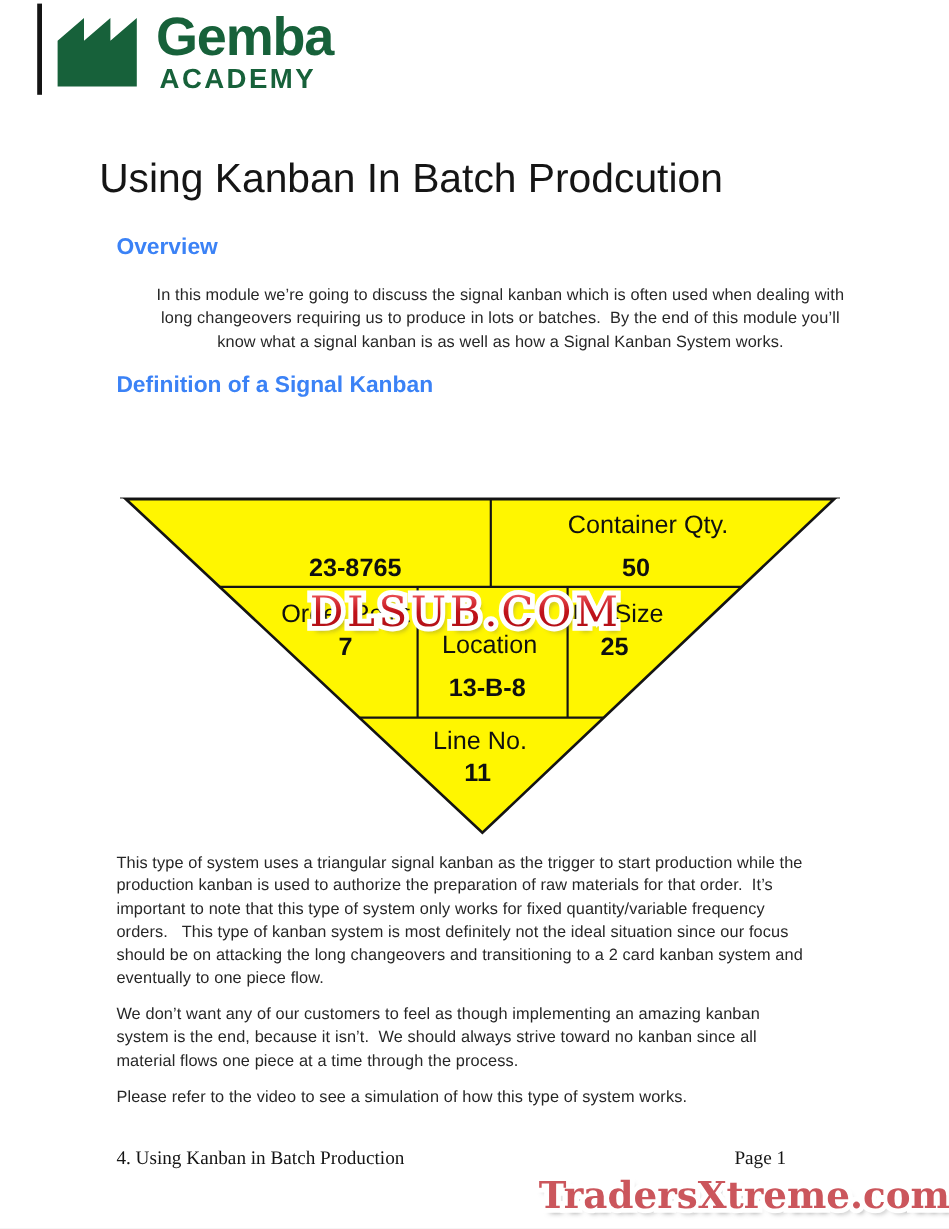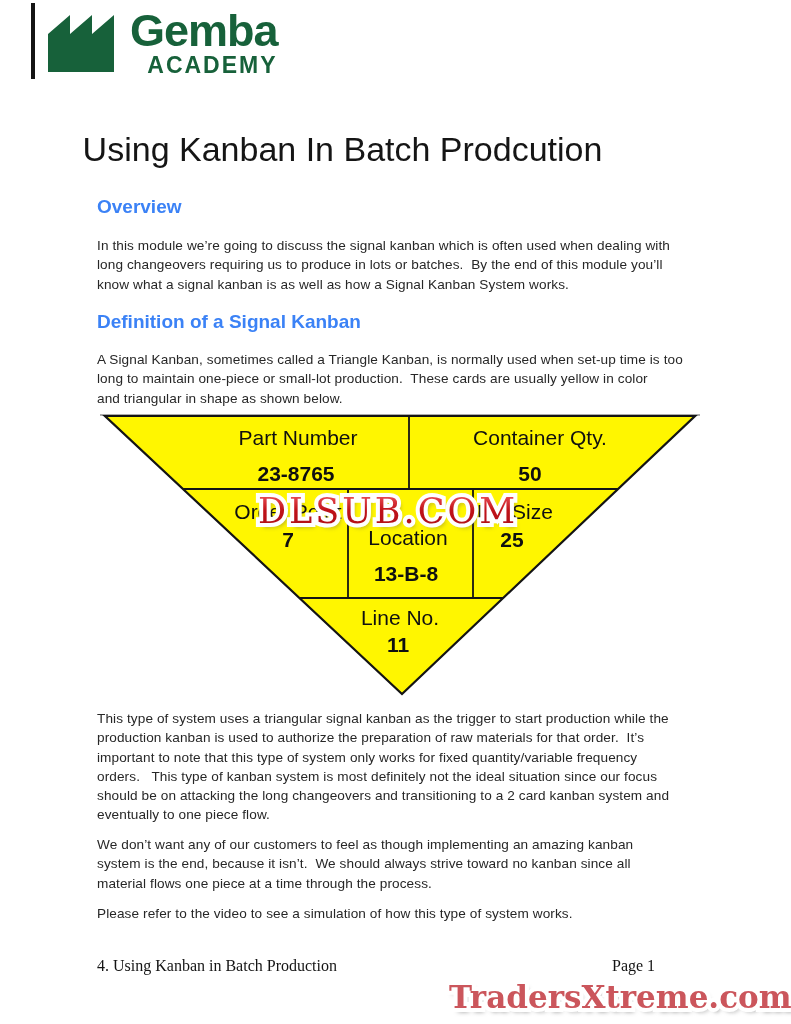--- a/index.html
+++ b/index.html
@@ -6,38 +6,38 @@
   .page{
     position:relative;width:791px;height:1024px;background:#ffffff;
     font-family:"Liberation Sans",sans-serif;overflow:hidden;margin:0 auto;
   }
   
   .scan-bar{position:absolute;left:31px;top:3px;width:4px;height:76px;background:#141414;}
 
   
   .logo{position:absolute;left:46px;top:8px;display:flex;align-items:flex-start;}
   .logo-icon{width:76px;height:66px;flex:0 0 auto;}
-  .logo-text{margin-left:8px;color:#17613a;text-align:right;}
+  .logo-text{margin-left:8px;color:#17613a;}
   .logo-name{font-size:45px;font-weight:bold;line-height:46px;letter-spacing:-1px;}
   .logo-sub{font-size:23px;font-weight:bold;letter-spacing:2px;line-height:22px;margin-left:3px;}
   .tc4s{
     position:absolute;right:3px;top:2px;font-size:43px;font-weight:bold;letter-spacing:0px;
     background:linear-gradient(to bottom,#161616 40%,#262020 62%,#8a463c 100%);
     -webkit-background-clip:text;background-clip:text;color:transparent;
   }
 
   
   .doc-title{position:absolute;left:0;top:130px;width:685px;text-align:center;
     font-size:34px;color:#151515;letter-spacing:0px;}
   .h2{position:absolute;left:97px;font-size:19px;font-weight:bold;color:#3b82f6;}
   .h2.overview{top:196px;}
   .h2.definition{top:311px;}
   .para{position:absolute;left:97px;width:640px;font-size:13.6px;line-height:19.3px;
     color:#272727;white-space:pre-wrap;letter-spacing:0.1px;}
-  .p1{top:236px;}
+  .p1{top:236px;text-align:center;}
   .p2{top:350px;}
   .p3{top:709px;}
   .p4{top:835px;}
   .p5{top:904px;}
 
   
   .diagram{position:absolute;left:100px;top:412px;width:600px;height:292px;}
   .diagram svg{position:absolute;left:0;top:0;}
   .dg-label,.dg-value{position:absolute;width:220px;text-align:center;
     font-size:21px;color:#101010;line-height:24px;}
@@ -95,36 +95,32 @@
   </div>
 
   <div class="doc-title">Using Kanban In Batch Prodcution</div>
 
   <div class="h2 overview">Overview</div>
   <div class="para p1">In this module we’re going to discuss the signal kanban which is often used when dealing with
 long changeovers requiring us to produce in lots or batches.  By the end of this module you’ll
 know what a signal kanban is as well as how a Signal Kanban System works.</div>
 
   <div class="h2 definition">Definition of a Signal Kanban</div>
-  <div class="para p2">A Signal Kanban, sometimes called a Triangle Kanban, is normally used when set-up time is too
-long to maintain one-piece or small-lot production.  These cards are usually yellow in color
-and triangular in shape as shown below.</div>
 
   <div class="diagram">
     <svg width="600" height="292" viewBox="0 0 600 292">
       <line x1="0" y1="3" x2="600" y2="3" stroke="#8f8f8f" stroke-width="1.5"></line>
       <polygon points="5,4 595,4 302,282" fill="#fff600" stroke="#141414" stroke-width="2.2"></polygon>
       <line x1="309" y1="4" x2="309" y2="77" stroke="#141414" stroke-width="1.8"></line>
       <line x1="83" y1="77" x2="518" y2="77" stroke="#141414" stroke-width="1.8"></line>
       <line x1="248" y1="77" x2="248" y2="186" stroke="#141414" stroke-width="1.8"></line>
       <line x1="373" y1="77" x2="373" y2="186" stroke="#141414" stroke-width="1.8"></line>
       <line x1="200" y1="186" x2="403" y2="186" stroke="#141414" stroke-width="1.8"></line>
     </svg>
 
-    <div class="dg-label lb-part">Part Number</div>
     <div class="dg-value vl-part">23-8765</div>
 
     <div class="dg-label lb-cq">Container Qty.</div>
     <div class="dg-value vl-cq">50</div>
 
     <div class="dg-label lb-op">Order Point</div>
     <div class="dg-value vl-op">7</div>
 
     <div class="dg-label lb-loc">Location</div>
     <div class="dg-value vl-loc">13-B-8</div>

